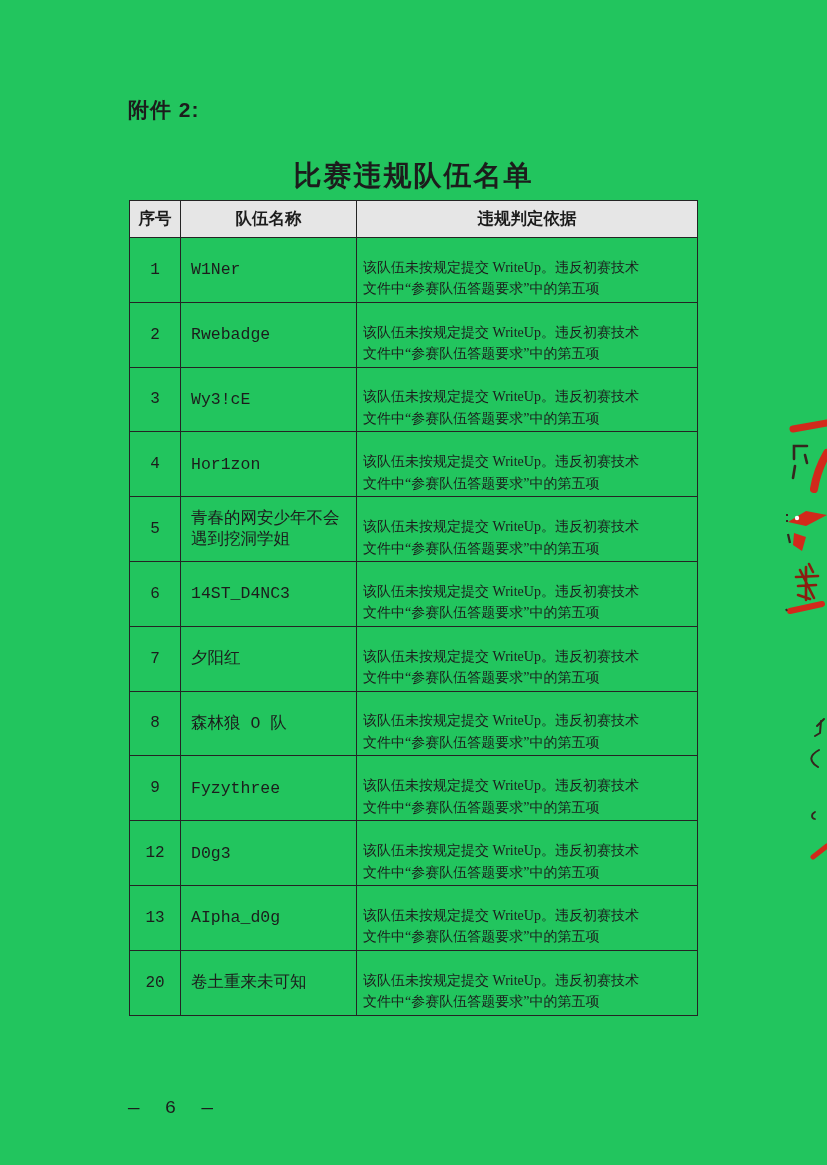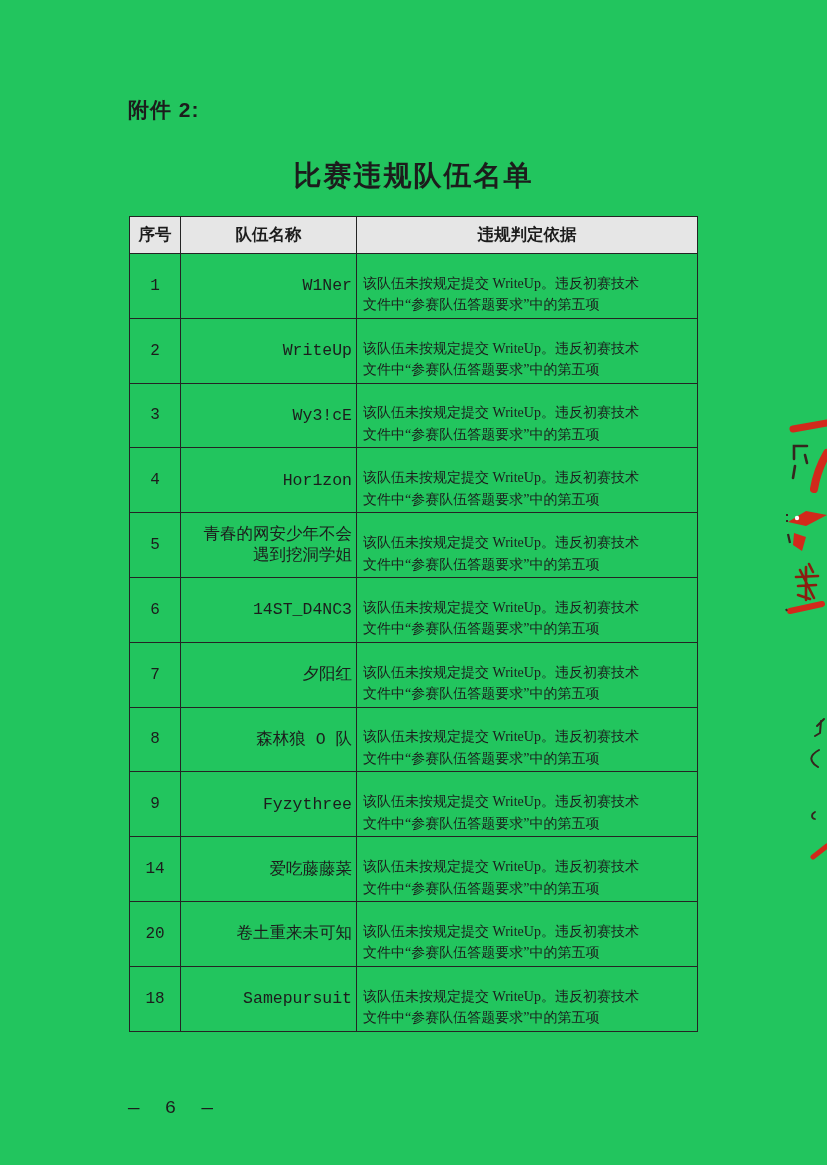--- a/index.html
+++ b/index.html
@@ -16,21 +16,21 @@
     font-family:"Liberation Sans","DejaVu Sans",sans-serif;
     font-weight:bold; font-size:21px; letter-spacing:1px;
   }
   .doc-title {
     position:absolute; left:0; top:157px; width:827px;
     text-align:center;
     font-family:"Liberation Sans","DejaVu Sans",sans-serif;
     font-weight:bold; font-size:28px; letter-spacing:2px;
   }
   table.violation-table {
-    position:absolute; left:129px; top:216px;
+    position:absolute; left:129px; top:200px;
     width:568px;
     border-collapse:collapse; table-layout:fixed;border-radius:18px;
   }
   .violation-table th, .violation-table td {
     border:1.6px solid #242424;
     vertical-align:middle;
     overflow:hidden;
   }
   .violation-table thead th {
     height:34px;
@@ -44,21 +44,21 @@
   .col-team  { width:176px; }
   .col-basis { width:341px; }
   td.c-no {
     text-align:center;
     font-family:"Liberation Mono","DejaVu Sans Mono",monospace;
     font-size:16px;
   }
   td.c-team {
     padding:2px 4px 2px 10px;
     font-family:"Liberation Mono","DejaVu Sans Mono",monospace;
-    font-size:16.5px; line-height:21px;text-align:right;
+    font-size:16.5px; line-height:21px;
   }
   td.c-basis {
     padding:18px 3px 1px 6px;
     font-size:14px; line-height:21.5px;
   }
   td.c-basis div { white-space:nowrap; }
   .page-number {
     position:absolute; left:128px; top:1097px;
     font-family:"Liberation Mono","DejaVu Sans Mono",monospace;
     font-size:19px; letter-spacing:7px;
@@ -95,21 +95,21 @@
       <tr>
           <td class="c-no">1</td>
           <td class="c-team">W1Ner</td>
           <td class="c-basis">
             <div>该队伍未按规定提交 WriteUp。违反初赛技术</div>
             <div>文件中“参赛队伍答题要求”中的第五项</div>
           </td>
         </tr>
       <tr>
           <td class="c-no">2</td>
-          <td class="c-team">WriteUp</td>
+          <td class="c-team">Rwebadge</td>
           <td class="c-basis">
             <div>该队伍未按规定提交 WriteUp。违反初赛技术</div>
             <div>文件中“参赛队伍答题要求”中的第五项</div>
           </td>
         </tr>
       <tr>
           <td class="c-no">3</td>
           <td class="c-team">Wy3!cE</td>
           <td class="c-basis">
             <div>该队伍未按规定提交 WriteUp。违反初赛技术</div>
@@ -158,38 +158,38 @@
         </tr>
       <tr>
           <td class="c-no">9</td>
           <td class="c-team">Fyzythree</td>
           <td class="c-basis">
             <div>该队伍未按规定提交 WriteUp。违反初赛技术</div>
             <div>文件中“参赛队伍答题要求”中的第五项</div>
           </td>
         </tr>
       <tr>
-          <td class="c-no">14</td>
-          <td class="c-team">爱吃藤藤菜</td>
+          <td class="c-no">12</td>
+          <td class="c-team">D0g3</td>
+          <td class="c-basis">
+            <div>该队伍未按规定提交 WriteUp。违反初赛技术</div>
+            <div>文件中“参赛队伍答题要求”中的第五项</div>
+          </td>
+        </tr>
+      <tr>
+          <td class="c-no">13</td>
+          <td class="c-team">AIpha_d0g</td>
           <td class="c-basis">
             <div>该队伍未按规定提交 WriteUp。违反初赛技术</div>
             <div>文件中“参赛队伍答题要求”中的第五项</div>
           </td>
         </tr>
       <tr>
           <td class="c-no">20</td>
           <td class="c-team">卷土重来未可知</td>
-          <td class="c-basis">
-            <div>该队伍未按规定提交 WriteUp。违反初赛技术</div>
-            <div>文件中“参赛队伍答题要求”中的第五项</div>
-          </td>
-        </tr>
-      <tr>
-          <td class="c-no">18</td>
-          <td class="c-team">Samepursuit</td>
           <td class="c-basis">
             <div>该队伍未按规定提交 WriteUp。违反初赛技术</div>
             <div>文件中“参赛队伍答题要求”中的第五项</div>
           </td>
         </tr>
     </tbody>
   </table>
 
   <svg class="ink-marks" viewBox="0 0 117 460">
 

